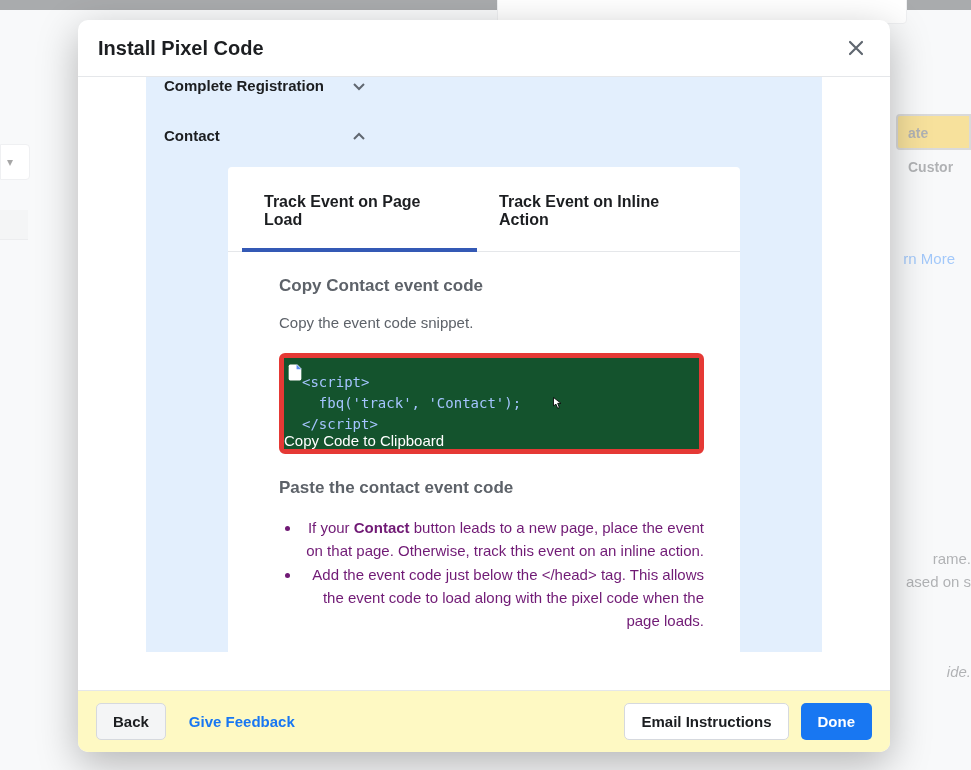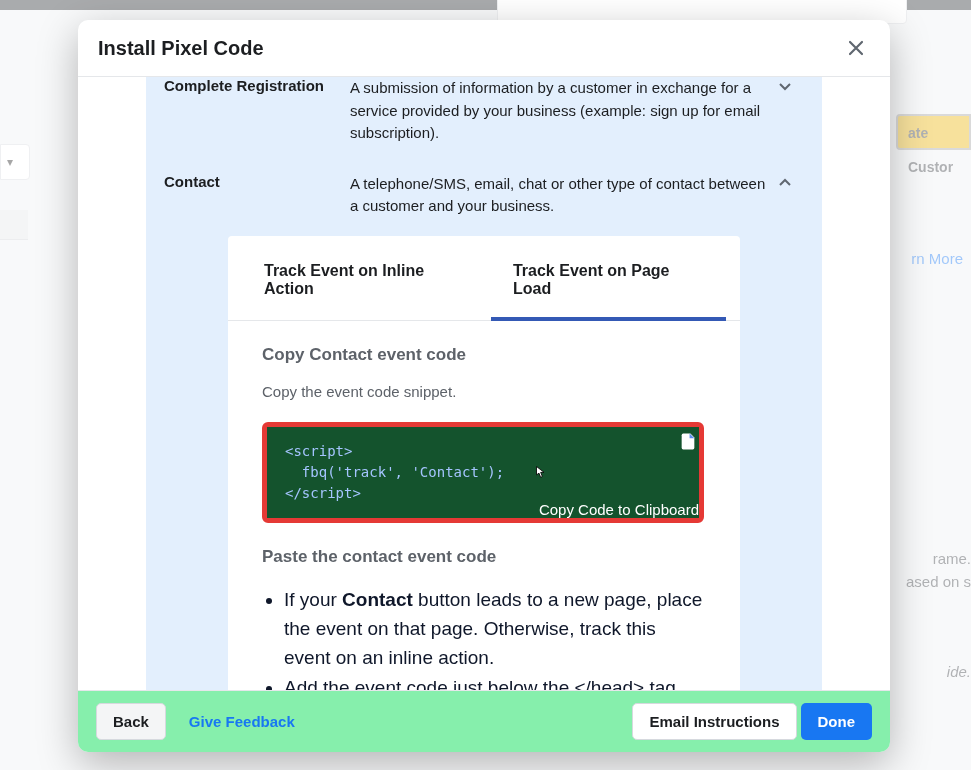--- a/index.html
+++ b/index.html
@@ -13,21 +13,21 @@
   }
   .backdrop-search {
     position: absolute; top: -6px; left: 497px; width: 410px; height: 30px;
     background: #fff; border: 1px solid #d6d9de; border-radius: 4px;
   }
   .backdrop-btn {
     position: absolute; top: 114px; right: 0; height: 36px; width: 75px;
     background: #eab308; border: 2px solid #a3a3a3; border-radius: 4px 0 0 4px;
     color: #3b3f45; font-size: 14px; font-weight: 600; line-height: 34px; padding-left: 10px;
   }
-  .backdrop-link { position: absolute; top: 250px; right: 8px; color: #1877f2; font-size: 15px; font-weight: 500; }
+  .backdrop-link { position: absolute; top: 250px; right: 16px; color: #1877f2; font-size: 15px; font-weight: 500; }
   .backdrop-text1 { position: absolute; top: 550px; right: 0; color: #3b3f45; font-size: 15px; }
   .backdrop-text2 { position: absolute; top: 573px; right: 0; color: #3b3f45; font-size: 15px; margin-left: 8px; }
   .backdrop-text3 { position: absolute; top: 663px; right: 0; color: #3b3f45; font-size: 15px; font-style: italic; }
   .backdrop-dd {
     position: absolute; top: 144px; left: 0; width: 30px; height: 36px; background: #fff;
     border: 1px solid #d6d9de; border-radius: 0 4px 4px 0;
   }
   .backdrop-dd span { display:inline-block; margin: 10px 0 0 6px; font-size: 12px; color:#222;}
   .backdrop-side { position:absolute; left:0; top:210px; width:28px; height:30px; background:#e3e5e9; border-bottom:1px solid #d0d3d7; }
   .overlay {
@@ -76,56 +76,56 @@
   .tabs {
     display: flex; padding: 0 14px; border-bottom: 1px solid #e5e7ea;
   }
   .tab {
     padding: 26px 22px 22px 22px; font-size: 16px; font-weight: 700; color: #1c1e21;
     cursor: pointer; position: relative;
   }
   .tab.active::after {
     content: ""; position: absolute; left: 0; right: 0; bottom: -1px; height: 4px; background: #3459b5;
   }
-  .section { padding: 24px 36px 0 34px; }
+  .section { padding: 24px 36px 0 51px; }
   .section h3 { font-size: 17px; font-weight: 700; color: #5d6269; margin-bottom: 18px; }
   .section p.sub { font-size: 15px; color: #5d6269; margin-bottom: 22px; }
   .code-outer {
     position: relative; border: 5px solid #e53935; border-radius: 6px; margin-bottom: 24px;
   }
   .code-block {
     background: #14532d; padding: 14px 18px; font-family: "Menlo","Consolas",monospace;
     font-size: 14px; color: #a5c5ff; white-space: pre; line-height: 1.5; min-height: 66px;
   }
   .copy-overlay {
     position: absolute; inset: 5px 0 0 0; display: flex; flex-direction: column;
-    align-items: flex-end; justify-content: center; color: #fff; pointer-events: auto; gap: 48px;
+    align-items: flex-start; justify-content: center; color: #fff; pointer-events: auto; gap: 48px;
   }
   .copy-overlay svg { width: 22px; height: 24px; fill: #fff; margin-bottom: 2px; }
   .copy-overlay span { font-size: 15px; font-weight: 500; }
   .cursor-icon {
     position: absolute; top: 36px; left: 262px; width: 20px; height: 22px;
   }
   .paste-h { font-size: 17px; font-weight: 700; color: #5d6269; margin: 6px 0 18px 0; }
-  ul.bullets { list-style: disc; padding-left: 22px; color: #0f172a; font-size: 19px; line-height: 1.55; }
+  ul.bullets { list-style: disc; padding-left: 22px; color: #701a75; font-size: 15px; line-height: 1.55; text-align: right; }
   ul.bullets b { font-weight: 700; }
   .modal-footer {
     display: flex; align-items: center; justify-content: space-between;
-    padding: 12px 18px; border-top: 1px solid #e5e7ea; background: #86efac;
+    padding: 12px 18px; border-top: 1px solid #e5e7ea; background: #fef9c3;
   }
   .footer-left { display: flex; align-items: center; gap: 18px; }
   .btn {
     font-size: 15px; font-weight: 600; padding: 9px 16px; border-radius: 5px; cursor: pointer;
     border: 1px solid transparent;
   }
   .btn-secondary { background: #f4f5f6; border-color: #d6d9de; color: #1c1e21; }
   .btn-link { color: #1877f2; font-weight: 700; padding: 9px 4px; }
   .btn-outline { background: #fff; border-color: #d6d9de; color: #1c1e21; }
   .btn-primary { background: #1877f2; color: #fff; }
-  .footer-right { display: flex; gap: 4px; }
+  .footer-right { display: flex; gap: 12px; }
 </style>
 </head>
 <body>
 
 <div class="backdrop">
   <div class="backdrop-search"></div>
   <div class="backdrop-dd"><span>▾</span></div>
   <div class="backdrop-side"></div>
   <div class="backdrop-btn">ate Custor</div>
   <div class="backdrop-link">rn More</div>
@@ -146,42 +146,40 @@
     </div>
   </div>
 
   <div class="modal-body">
     <div class="scroll-area">
 
       <div class="blue-panel">
 
         <div class="row clipped">
           <div class="row-label">Complete Registration</div>
-          <div class="row-desc">A submission of information by a customer in exchange for a service provided by your business (example: sign up for email subscription).</div>
           <div class="chevron">
             <svg viewBox="0 0 18 18">
                 <path d="M4 7 L9 12 L14 7"></path>
               </svg>
           </div>
         </div>
 
         <div class="row">
           <div class="row-label">Contact</div>
-          <div class="row-desc">A telephone/SMS, email, chat or other type of contact between a customer and your business.</div>
           <div class="chevron">
             <svg viewBox="0 0 18 18">
                 <path d="M4 12 L9 7 L14 12"></path>
               </svg>
           </div>
         </div>
 
         <div class="content-card">
           <div class="tabs">
+            <div class="tab active">Track Event on Page Load</div>
             <div class="tab">Track Event on Inline Action</div>
-            <div class="tab active">Track Event on Page Load</div>
           </div>
 
           <div class="section">
             <h3>Copy Contact event code</h3>
             <p class="sub">Copy the event code snippet.</p>
 
             <div class="code-outer">
               <div class="code-block">&lt;script&gt;
   fbq('track', 'Contact');
 &lt;/script&gt;</div>

